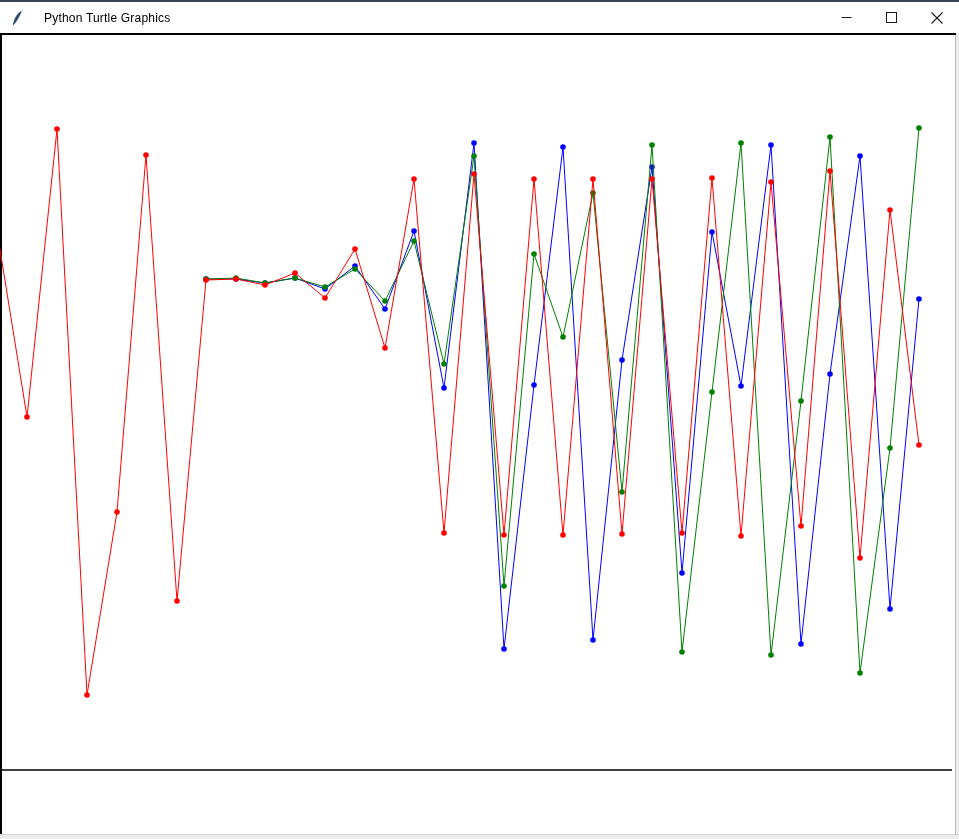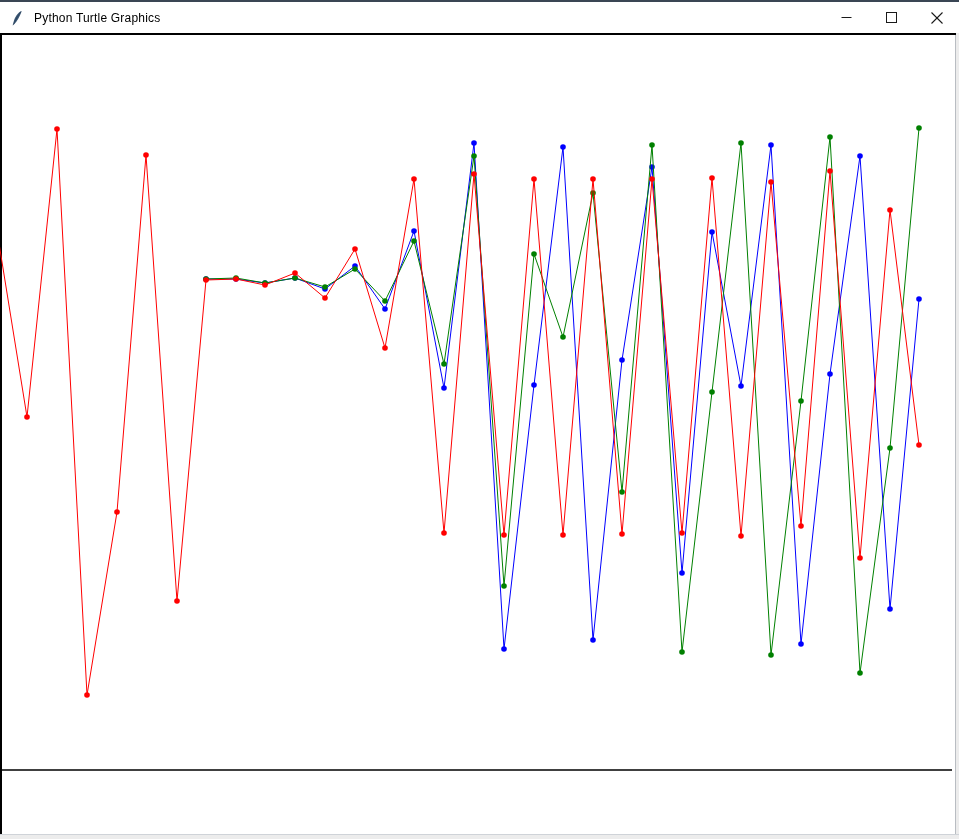--- a/index.html
+++ b/index.html
@@ -6,21 +6,21 @@
   .window{
     position:relative;width:959px;height:839px;overflow:hidden;
     background:#fff;font-family:"Liberation Sans",sans-serif;
     border-top:2px solid #3a4654;box-sizing:border-box;
   }
   .titlebar{
     position:absolute;left:0;top:0;width:100%;height:31px;background:#ffffff;
     display:flex;align-items:center;
   }
   .app-icon{width:16px;height:16px;margin-left:9px;flex:0 0 auto;}
-  .title-text{margin-left:9px;font-size:12px;color:#000;letter-spacing:.2px;}
+  .title-text{margin-left:19px;font-size:12px;color:#000;letter-spacing:.2px;}
   .controls{position:absolute;right:0;top:0;height:31px;display:flex;}
   .ctrl-btn{width:45px;height:31px;display:flex;align-items:center;justify-content:center;background:transparent;border:none;padding:0;}
   .canvas-area{
     position:absolute;left:0;top:31px;width:957px;height:801px;
     background:#ffffff;border-left:2px solid #000;border-top:2px solid #000;
     box-sizing:border-box;
   }
   .canvas-right-edge{position:absolute;left:955px;top:33px;width:1px;height:799px;background:#b9bdc2;}
   .frame-right{position:absolute;left:956px;top:31px;width:3px;height:808px;background:#ececec;}
   .frame-bottom{position:absolute;left:0;top:832px;width:959px;height:7px;background:#ececec;border-top:1px solid #cfd3d8;}

